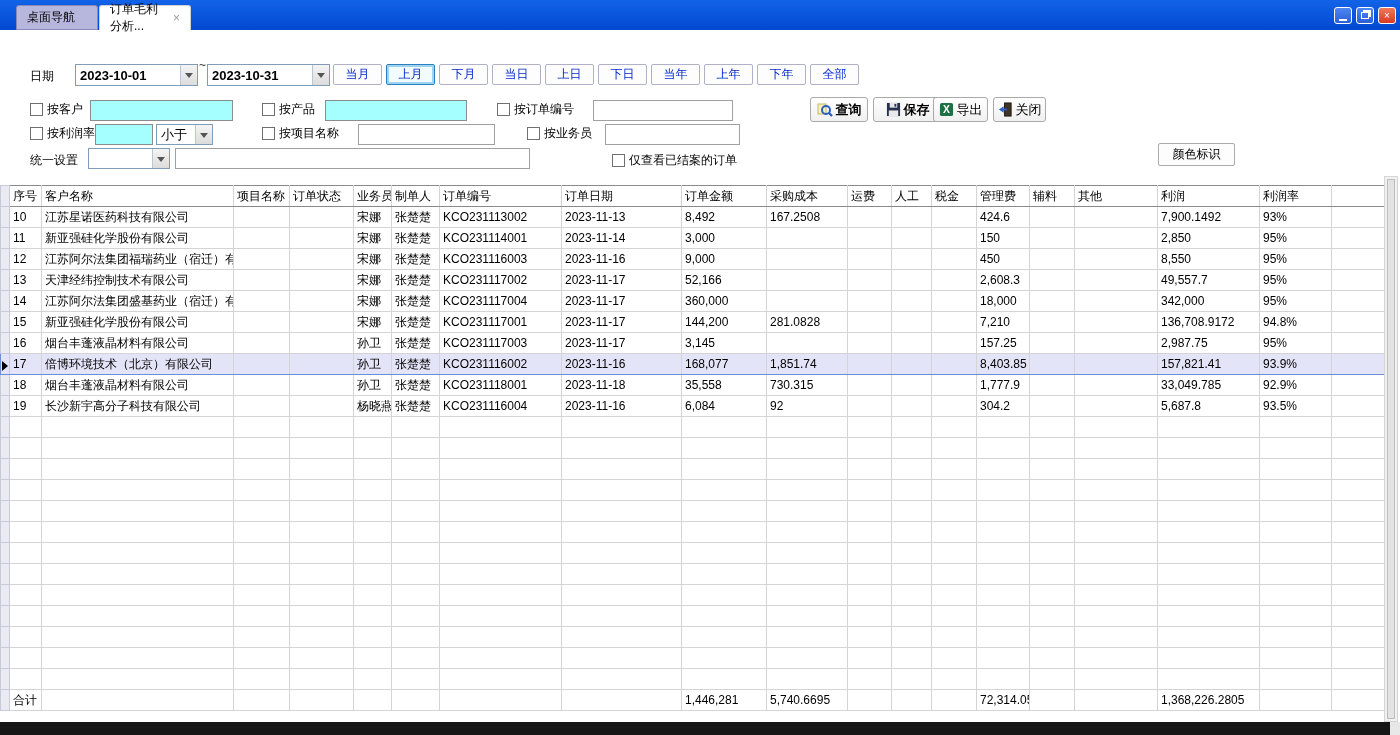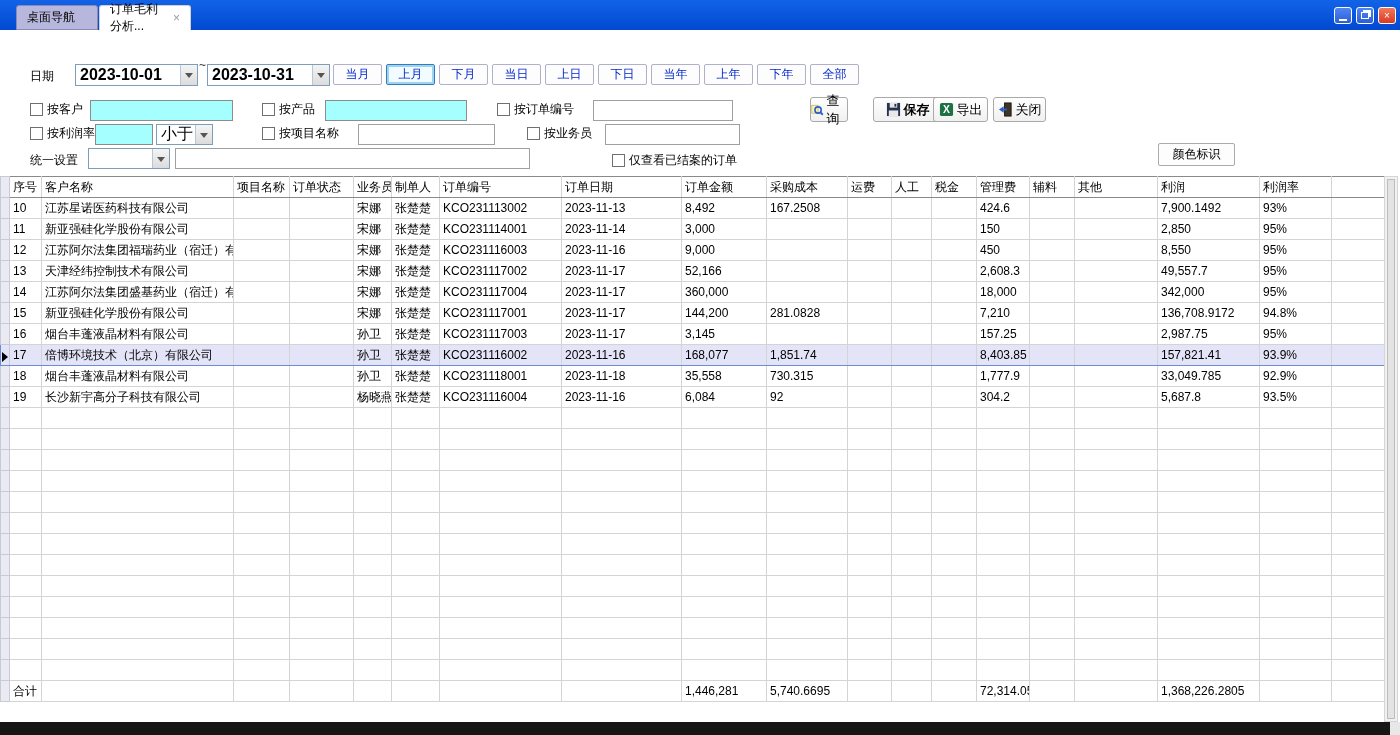--- a/index.html
+++ b/index.html
@@ -20,21 +20,21 @@
     display:flex; align-items:center; justify-content:center; color:#fff; font-size:10px; }
   .win-btn.min,.win-btn.max { background:linear-gradient(#4f86f5,#2a5fd8); }
   .win-btn.close { background:linear-gradient(#f07a5a,#d83a22); }
   .glyph-min { width:8px; height:2px; background:#fff; margin-top:8px; }
   .glyph-max { width:8px; height:7px; border:1px solid #fff; box-shadow:2px -2px 0 -0px #fff; }
 
   
   .lbl { position:absolute; font-size:12px; color:#000; }
   .combo { position:absolute; height:22px; background:#fff; border:1px solid #7f9db9;
     display:flex; align-items:center; }
-  .combo-text { flex:1; padding:0 4px; font-size:16px; font-weight:bold; white-space:nowrap; overflow:hidden; }
+  .combo-text { flex:1; padding:0 4px; font-size:13px; font-weight:bold; white-space:nowrap; overflow:hidden; }
   .combo-arrow { width:17px; height:100%; background:linear-gradient(#f4f4f4,#dcdcdc);
     border-left:1px solid #b5c7d9; display:flex; align-items:center; justify-content:center; }
   .combo-arrow:after { content:""; border:4px solid transparent; border-top:5px solid #555; margin-top:5px; }
   .tilde { position:absolute; font-size:12px; color:#333; }
   .quick-row { position:absolute; left:333px; top:64px; display:flex; gap:4px; }
   .quick-btn { width:49px; height:21px; border:1px solid #b0b0c8; background:#fdfdfd;
     color:#0026cc; font-size:12px; display:flex; align-items:center; justify-content:center;
     border-radius:2px; cursor:pointer; }
   .quick-btn.active { border:1px solid #2d7dc0; box-shadow:0 0 0 2px #9fd4ef inset; background:#f2fbff; }
   .cbrow { position:absolute; display:flex; align-items:center; gap:4px; font-size:12px; }
@@ -44,21 +44,21 @@
   .tinput.hl { background:#a6ffff; border:1px solid #8c8c8c; }
   .btn { position:absolute; height:25px; border:1px solid #a9a9a9; border-radius:3px;
     background:linear-gradient(#ffffff,#f0f0f0); display:flex; align-items:center;
     justify-content:center; gap:3px; font-size:13px; color:#000; cursor:pointer; }
   .btn svg { display:block; }
   .plainbtn { position:absolute; height:23px; border:1px solid #ababab; border-radius:2px;
     background:#fdfdfd; font-size:12px; display:flex; align-items:center; justify-content:center; }
 
   
   .grid-wrap { position:absolute; left:0; top:176px; width:1384px; }
-  table { border-collapse:collapse; table-layout:fixed; width:1384px; }
+  table { border-collapse:collapse; table-layout:fixed; width:1384px;margin-top:9px; }
   th,td { border:1px solid #d4d4d4; height:21px; padding:0 3px; font-size:12px;
     font-weight:normal; text-align:left; white-space:nowrap; overflow:hidden; color:#000; }
   thead th { background:#fff; border-top:1px solid #8a8a8a; border-bottom:1px solid #8a8a8a; }
   td.gutter, th.gutter { background:#eaeaf2; border-color:#c9c9d9; padding:0; }
   tr.selected td { background:#e4e4f8; border-top:1px solid #6b8cd6; border-bottom:1px solid #6b8cd6; }
   tr.selected td:first-child { border-left:1px solid #6b8cd6; }
   tr.selected td:last-child { border-right:1px solid #6b8cd6; }
   .marker { display:block; width:0; height:0; margin:4px auto 0 1px;
     border-top:5px solid transparent; border-bottom:5px solid transparent; border-left:6px solid #000; }
   tr.total-row td { border-top:1px solid #b8b8b8; }
@@ -128,21 +128,21 @@
     <span class="cb"></span>
     <span>按产品</span>
   </div>
   <input class="tinput hl" style="left: 325px; top: 100px; width: 142px;">
   <div class="cbrow" style="left:497px; top:101px;">
     <span class="cb"></span>
     <span>按订单编号</span>
   </div>
   <input class="tinput" style="left: 593px; top: 100px; width: 140px;">
 
-  <div class="btn" style="left:810px; top:97px; width:38px;">
+  <div class="btn" style="left:810px; top:97px; width:58px;font-weight:bold;">
     <svg width="16" height="16" viewBox="0 0 16 16">
       <rect x="1" y="2" width="8" height="10" fill="#fdf2b8" stroke="#c8b560" stroke-width="1"></rect>
       <circle cx="9" cy="8" r="4" fill="none" stroke="#2b5fc4" stroke-width="2"></circle>
       <line x1="12" y1="11" x2="15" y2="14" stroke="#2b5fc4" stroke-width="2.4"></line>
     </svg>
     <span>查询</span>
   </div>
   <div class="btn" style="left:873px; top:97px; width:69px;font-weight:bold;">
     <svg width="15" height="15" viewBox="0 0 16 16">
       <rect x="1" y="1" width="14" height="14" fill="#26324f"></rect>

